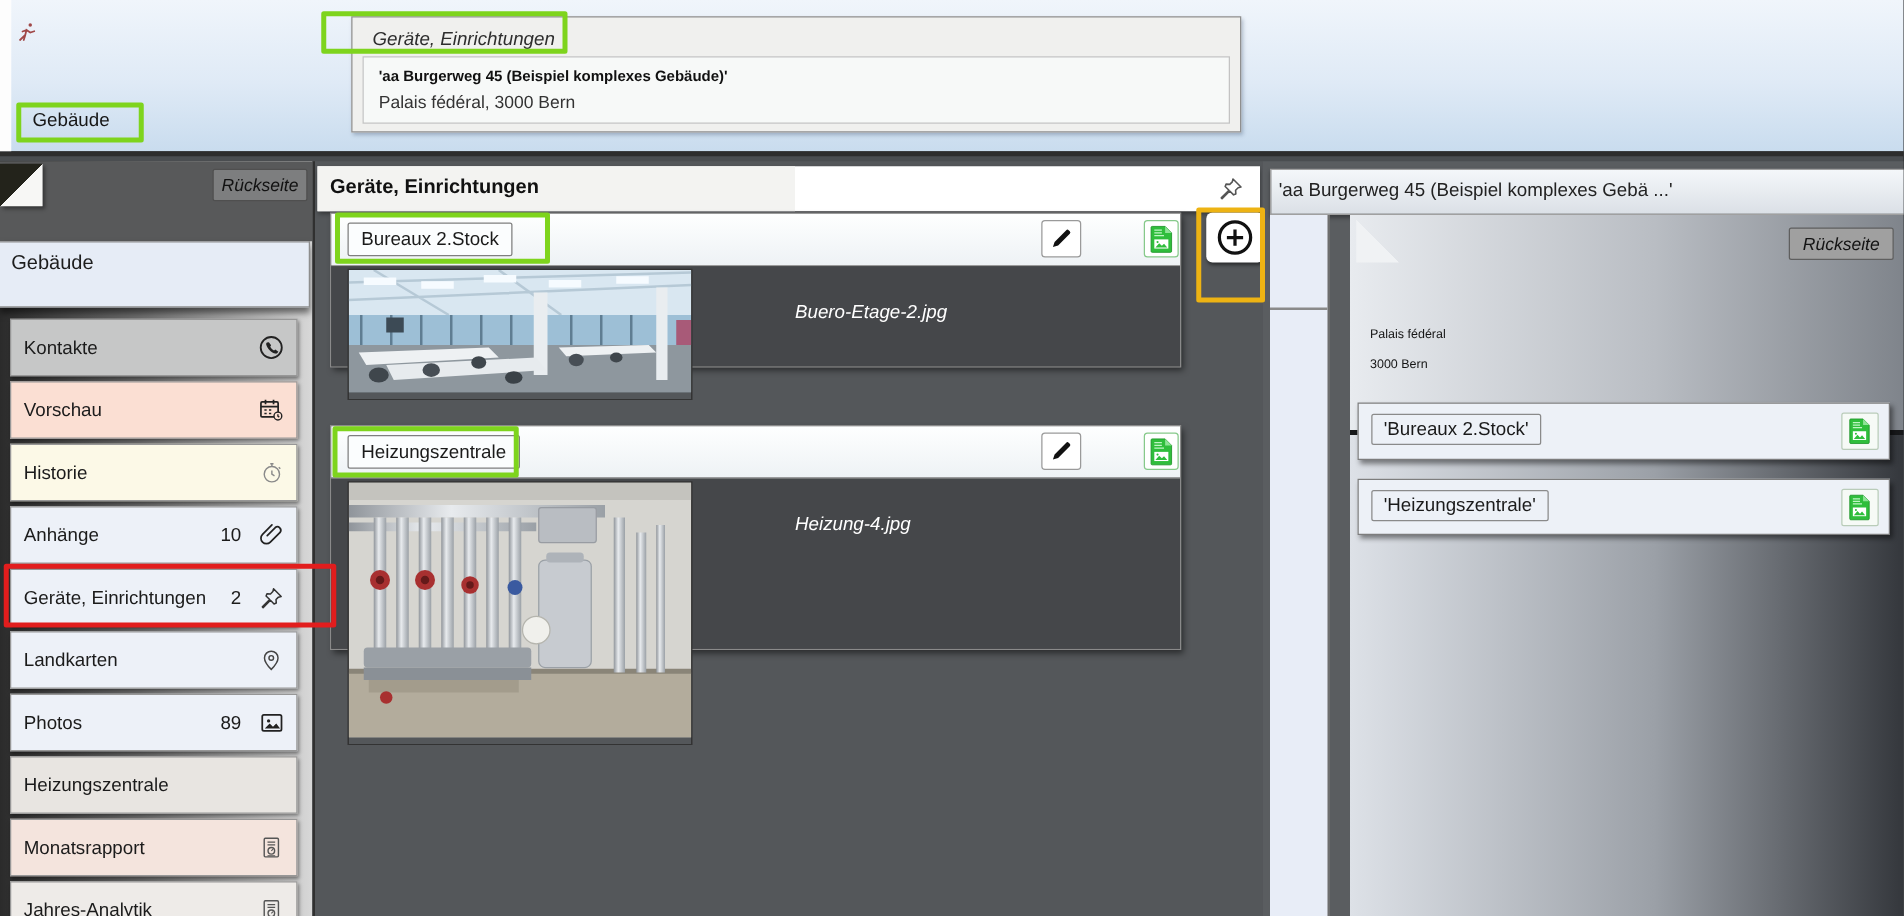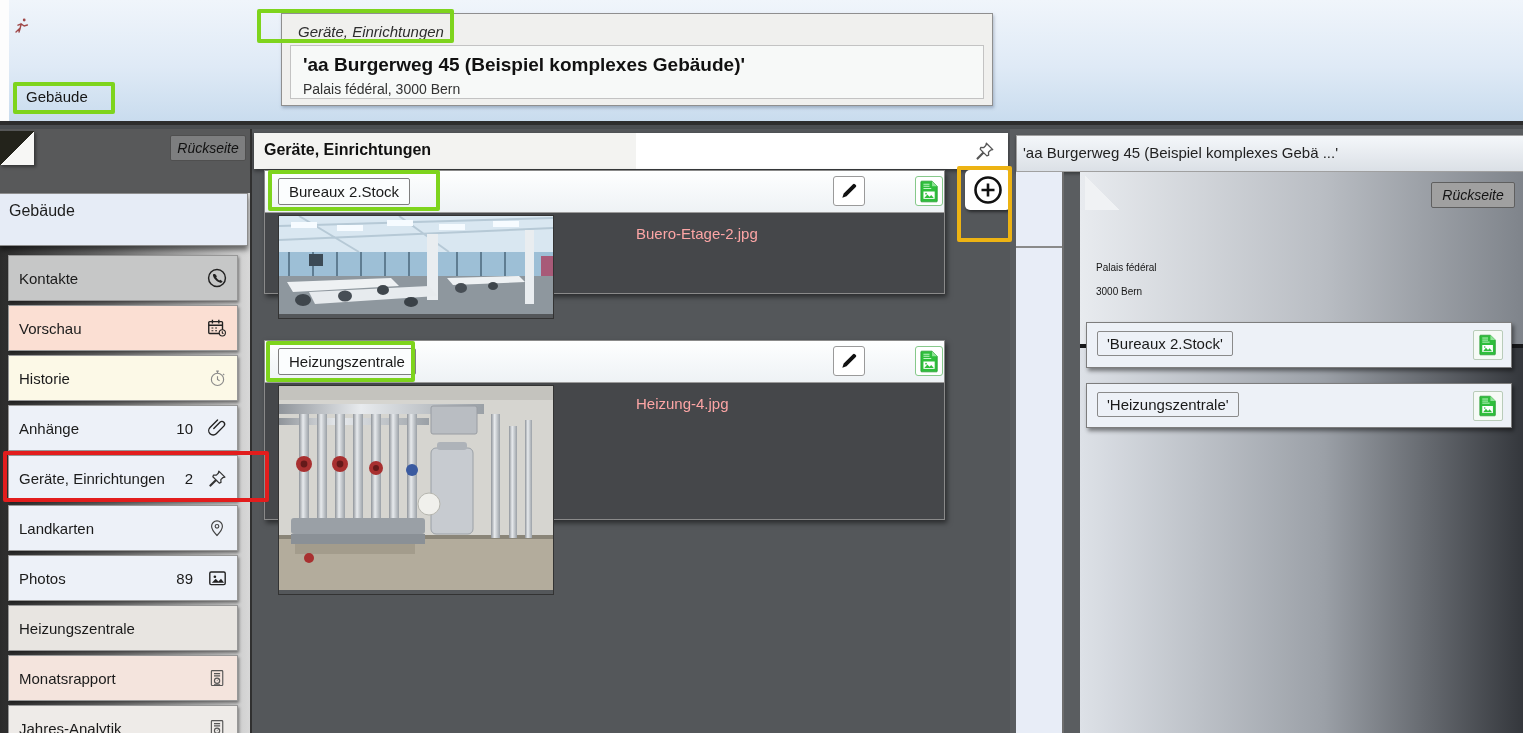--- a/index.html
+++ b/index.html
@@ -20,21 +20,21 @@
   .app-label { position:absolute; left:26px; top:88px; font-size:15px; color:#161616; }
   .banner-panel {
     position:absolute; left:281px; top:13px; width:712px; height:93px;
     background:#f0f0ee; border:1px solid #8f8f8f; box-shadow:1px 2px 3px rgba(60,80,110,.35);
   }
   .banner-tab { position:absolute; left:16px; top:9px; font-style:italic; font-size:15px; color:#2e2e2e; }
   .banner-inner {
     position:absolute; left:8px; top:31px; right:8px; bottom:6px;
     background:#f7f9f8; border:1px solid #c3c3c3;
   }
-  .banner-title { padding:8px 12px 0 12px; font-size:19px; font-weight:bold; color:#111; }
+  .banner-title { padding:8px 12px 0 12px; font-size:12px; font-weight:bold; color:#111; }
   .banner-address { padding:5px 12px 0 12px; font-size:14px; color:#333; }
 
   
   .sidebar {
     position:absolute; left:0; top:129px; width:250px; height:604px;
     background:linear-gradient(90deg,#2b2b2b 0%,#6f6f6f 45%,#d8d8d8 100%);
     overflow:hidden;
   }
   .sidebar-top { position:absolute; left:0; top:0; width:100%; height:64px; background:#58595a; }
   .fold-corner {
@@ -103,21 +103,21 @@
     background:#fff; border:1px solid #9a9a9a; border-radius:3px;
     display:flex; align-items:center; justify-content:center;
   }
   .file-btn {
     position:absolute; left:650px; top:5px; width:28px; height:30px;
     background:#fff; border:1px solid #86c98a; border-radius:3px;
     display:flex; align-items:center; justify-content:center;
   }
   .card-body { position:absolute; left:0; top:42px; right:0; bottom:0; background:#45474a; }
   .photo { position:absolute; left:14px; top:3px; box-shadow:0 0 0 1px #333; }
-  .filename { position:absolute; left:371px; top:12px; font-size:15px; color:#fca5a5; }
+  .filename { position:absolute; left:371px; top:28px; font-size:15px; color:#ffffff;font-style:italic; }
   .add-btn {
     position:absolute; left:713px; top:41px; width:46px; height:40px;
     background:#fff; border-radius:5px; box-shadow:1px 2px 3px rgba(0,0,0,.5);
     display:flex; align-items:center; justify-content:center;
   }
 
   
   .right { position:absolute; left:1010px; top:129px; width:513px; height:604px; background:#5a5d60; }
   .right-header {
     position:absolute; left:6px; top:6px; width:571px; height:37px;

